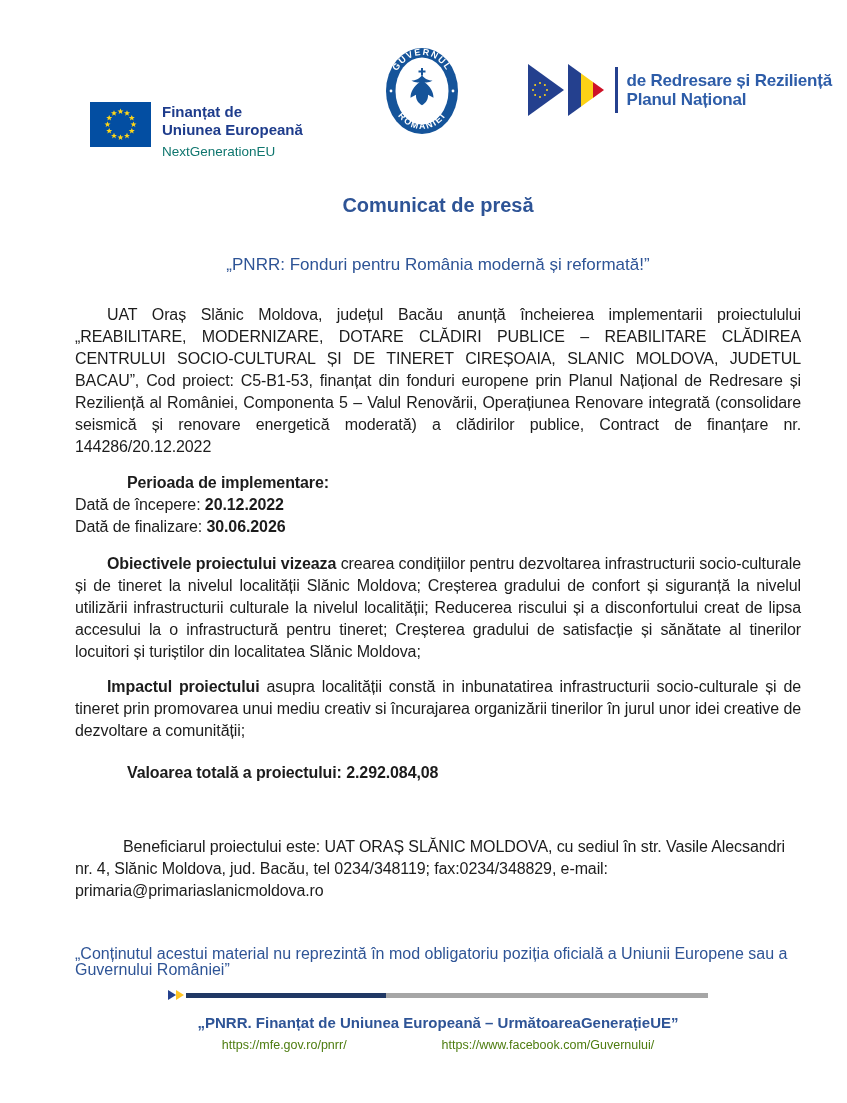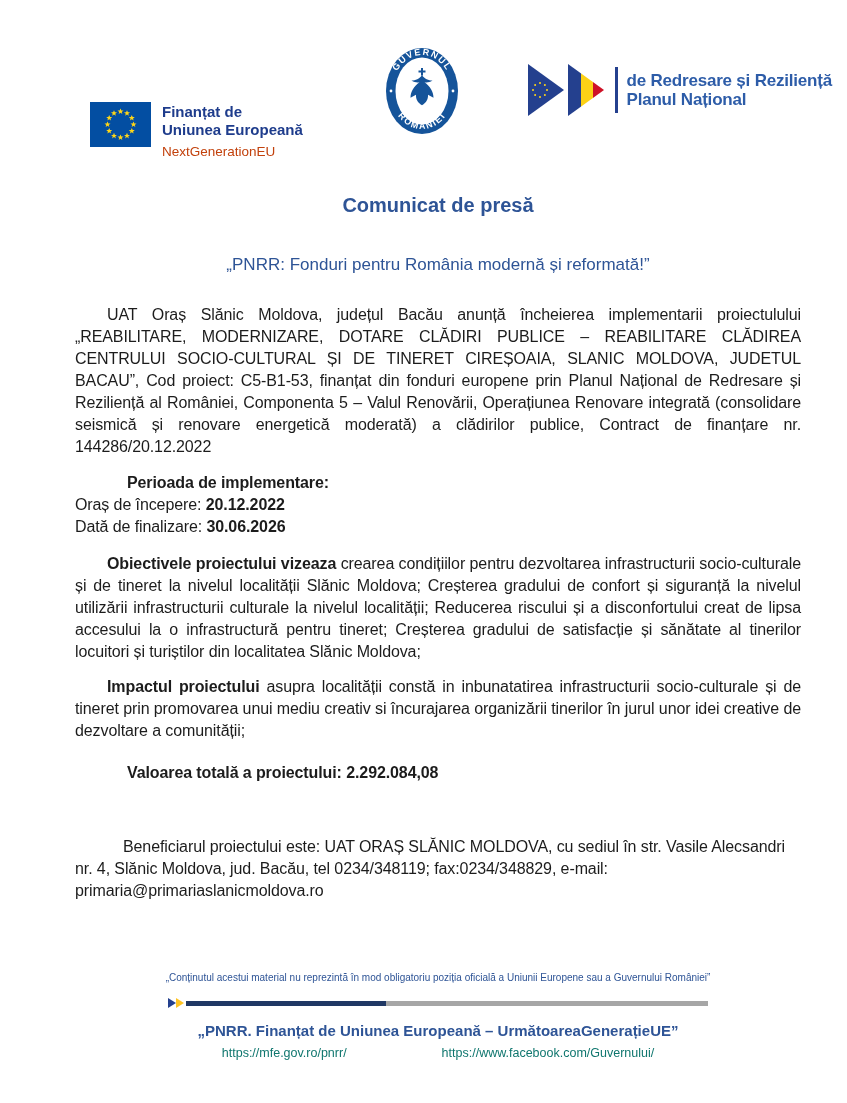--- a/index.html
+++ b/index.html
@@ -12,21 +12,21 @@
     background: #ffffff;
     font-family: "Liberation Sans", sans-serif;
     color: #1c1c1c;
     overflow: hidden;
   }
   
   .logo-header { position: absolute; left: 0; top: 0; width: 100%; height: 150px; }
   .eu-logo { position: absolute; left: 90px; top: 57px; display: flex; gap: 11px; align-items: flex-start; margin-top: 45px; }
   .eu-text { padding-top: 1px; }
   .eu-bold { font-size: 15px; font-weight: 700; color: #1e3c8c; line-height: 18px; }
-  .eu-gray { font-size: 13.5px; font-weight: 400; color: #c2410c; line-height: 17px; margin-top: 4px; }
+  .eu-gray { font-size: 13.5px; font-weight: 400; color: #0f766e; line-height: 17px; margin-top: 4px; }
   .seal { position: absolute; left: 384px; top: 46px; }
   .pnrr-logo { position: absolute; left: 528px; top: 62px; display: flex; align-items: center; gap: 9px; }
   .pnrr-sep { width: 2.5px; height: 46px; background: #24408e; }
   .pnrr-text { color: #2d5ca8; font-size: 17px; font-weight: 600; line-height: 19.5px; letter-spacing: -0.2px; }
   
   .content { position: absolute; left: 75px; top: 192px; width: 726px; }
   .title { text-align: center; font-size: 20px; font-weight: 700; color: #2e5496; line-height: 26px; }
   .subtitle { text-align: center; font-size: 17px; font-weight: 400; color: #2e5496; line-height: 24px; margin-top: 35px; }
   .para, .line { font-size: 16px; line-height: 22px; letter-spacing: -0.1px; }
   .justify { text-align: justify; }
@@ -34,29 +34,29 @@
   .indent-lg { text-indent: 48px; }
   .head-indent { padding-left: 52px; }
   .bold { font-weight: 700; }
   .para strong, .line strong { font-weight: 700; margin-top: 16px; }
   .intro { margin-top: 27px; }
   .period-heading { margin-top: 14px; }
   .objectives { margin-top: 15px; }
   .impact { margin-top: 13px; }
   .value-total { margin-top: 20px; }
   .beneficiary { margin-top: 52px; }
-  .disclaimer { margin-top: 68px; text-align: center; font-size: 10px; color: #2e5496; line-height: 16px; }
+  .disclaimer { margin-top: 44px; text-align: left; font-size: 16px; color: #2e5496; line-height: 16px; }
   
   .divider { margin: 11px auto 0; width: 540px; display: flex; align-items: center; }
   .bar-navy { width: 200px; height: 5px; background: #203864; }
   .bar-gray { width: 322px; height: 5px; background: #a6a6a6; }
   
   .slogan { margin-top: 12px; text-align: center; font-size: 15px; font-weight: 700; color: #2e5496; line-height: 20px; }
   .links { margin-top: 4px; display: flex; justify-content: center; gap: 95px; }
-  .links a { font-size: 12.5px; color: #0f766e; text-decoration: none; line-height: 16px; }
+  .links a { font-size: 12.5px; color: #4d7c0f; text-decoration: none; line-height: 16px; }
 </style>
 </head>
 <body>
 
 <div class="page">
 
   <header class="logo-header">
 
     <div class="eu-logo">
       <svg width="61" height="45" viewBox="0 0 61 45">
@@ -143,21 +143,21 @@
   <main class="content">
 
     <h1 class="title">Comunicat de presă</h1>
 
     <h2 class="subtitle">„PNRR: Fonduri pentru România modernă și reformată!”</h2>
 
     <p class="para justify indent intro">UAT Oraș Slănic Moldova, județul Bacău anunță încheierea implementarii proiectulului „REABILITARE, MODERNIZARE, DOTARE CLĂDIRI PUBLICE – REABILITARE CLĂDIREA CENTRULUI SOCIO-CULTURAL ȘI DE TINERET CIREȘOAIA, SLANIC MOLDOVA, JUDETUL BACAU”, Cod proiect: C5-B1-53, finanțat din fonduri europene prin Planul Național de Redresare și Reziliență al României, Componenta 5 – Valul Renovării, Operațiunea Renovare integrată (consolidare seismică și renovare energetică moderată) a clădirilor publice, Contract de finanțare nr. 144286/20.12.2022</p>
 
     <p class="line head-indent bold period-heading">Perioada de implementare:</p>
 
-    <p class="line"><span>Oraș de începere: </span><strong>20.12.2022</strong></p>
+    <p class="line"><span>Dată de începere: </span><strong>20.12.2022</strong></p>
 
     <p class="line"><span>Dată de finalizare: </span><strong>30.06.2026</strong></p>
 
     <p class="para justify indent objectives"><strong>Obiectivele proiectului vizeaza</strong><span> crearea condițiilor pentru dezvoltarea infrastructurii socio-culturale și de tineret la nivelul localității Slănic Moldova; Creșterea gradului de confort și siguranță la nivelul utilizării infrastructurii culturale la nivelul localității; Reducerea riscului și  a disconfortului creat de lipsa accesului la o infrastructură pentru tineret; Creșterea gradului de satisfacție și sănătate al tinerilor locuitori și turiștilor din localitatea Slănic Moldova;</span></p>
 
     <p class="para justify indent impact"><strong>Impactul proiectului</strong><span> asupra localității constă in inbunatatirea infrastructurii socio-culturale și de tineret prin promovarea unui mediu creativ si încurajarea organizării tinerilor în jurul unor idei creative de dezvoltare a comunității;</span></p>
 
     <p class="line head-indent bold value-total">Valoarea totală a proiectului: 2.292.084,08</p>
 
 

